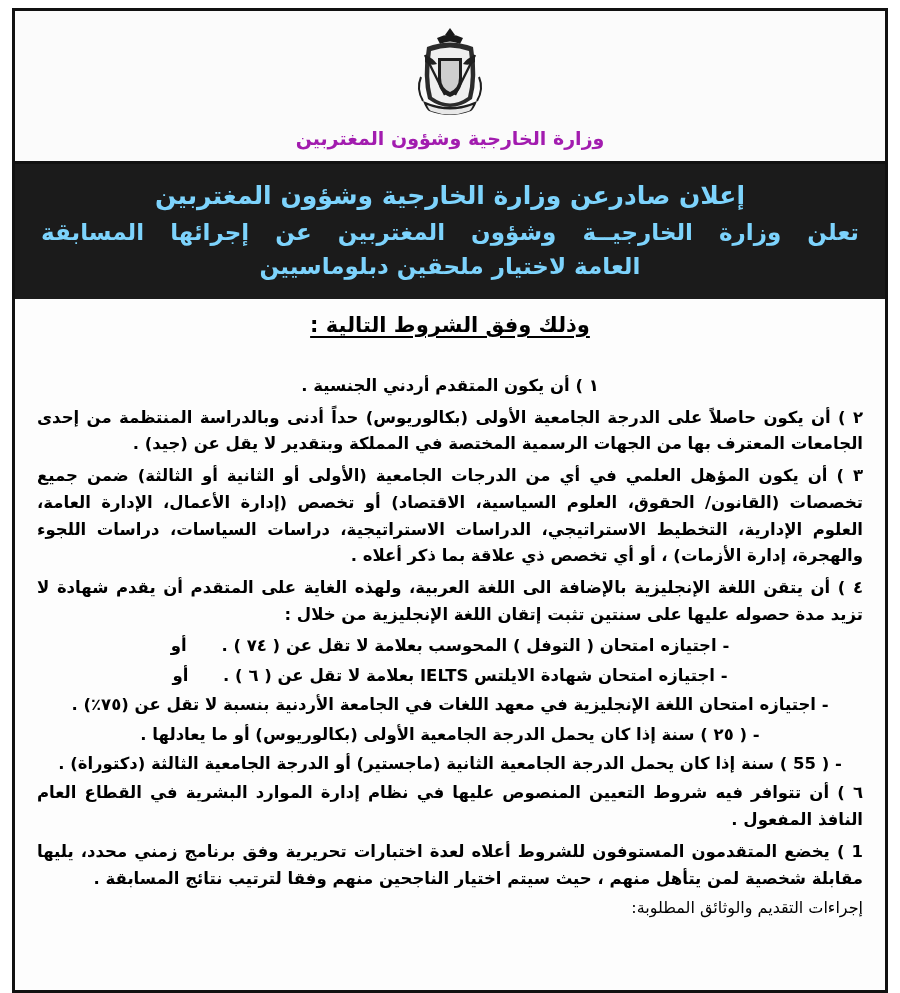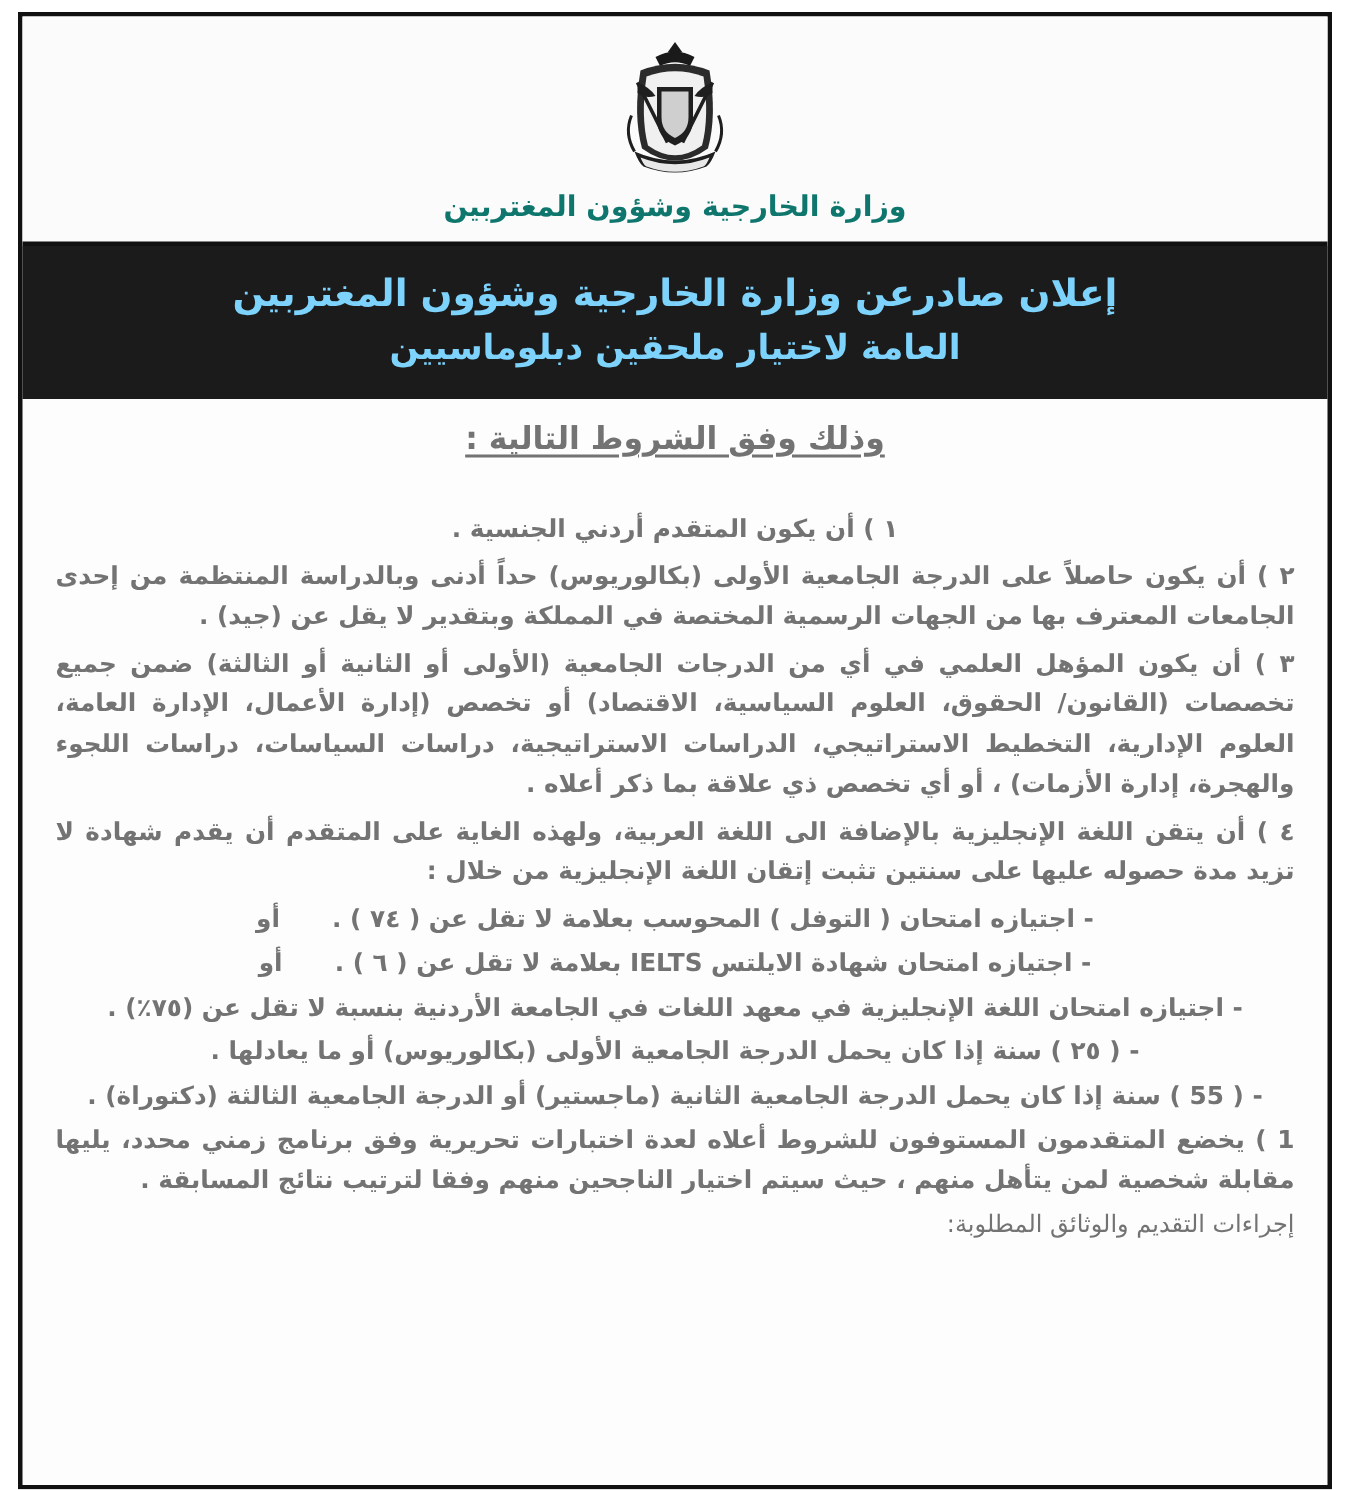--- a/index.html
+++ b/index.html
@@ -38,21 +38,21 @@
   }
   .emblem {
     width: 86px;
     height: 96px;
     margin: 0 auto 6px auto;
     position: relative;
   }
   .ministry-name {
     font-size: 19px;
     font-weight: bold;
-    color: #0f766e;
+    color: #a21caf;
     letter-spacing: 0px;
     direction: rtl;
     margin-bottom: 4px;
   }
   
   .banner {
     background: #1b1b1b;
     color: #7dd3fc;
     padding: 14px 26px 16px 26px;
     text-align: center;
@@ -62,21 +62,21 @@
     font-weight: bold;
     line-height: 1.45;
   }
   .banner-line.l1 { font-size: 25px; margin-bottom: 2px; }
   .banner-line.l2 { font-size: 23px; text-align: justify; text-align-last: justify; }
   .banner-line.l3 { font-size: 23px; text-align: center; }
   
   .body {
     padding: 10px 22px 6px 22px;
     direction: rtl;
-    color: #737373;
+    color: #000000;
   }
   .conditions-title {
     text-align: center;
     font-size: 21px;
     font-weight: bold;
     margin: 4px 0 10px 0;
     text-decoration: underline;
     text-underline-offset: 4px;
   }
   .item {
@@ -142,20 +142,21 @@
 
           <path d="M14 52 q-5 12 2 24" stroke="#1f1f1f" stroke-width="2" fill="none"></path>
           <path d="M72 52 q5 12 -2 24" stroke="#1f1f1f" stroke-width="2" fill="none"></path>
         </svg>
       </div>
       <div class="ministry-name">وزارة الخارجية وشؤون المغتربين</div>
     </div>
 
     <div class="banner">
       <div class="banner-line l1">إعلان صادرعن وزارة الخارجية وشؤون المغتربين</div>
+      <div class="banner-line l2">تعلن وزارة الخارجيــة وشؤون المغتربين عن إجرائها المسابقة</div>
       <div class="banner-line l3">العامة لاختيار ملحقين دبلوماسيين</div>
     </div>
 
     <div class="body">
       <div class="conditions-title">وذلك وفق الشروط التالية :</div>
 
       <div class="item center">١ ) أن يكون المتقدم أردني الجنسية .</div>
       <div class="item">٢ ) أن يكون حاصلاً على الدرجة الجامعية الأولى (بكالوريوس) حداً أدنى  وبالدراسة المنتظمة من إحدى الجامعات المعترف بها من الجهات الرسمية المختصة في المملكة وبتقدير لا يقل عن (جيد) .</div>
       <div class="item">٣ ) أن يكون المؤهل العلمي في أي من الدرجات الجامعية (الأولى أو الثانية أو الثالثة) ضمن جميع تخصصات (القانون/ الحقوق، العلوم السياسية، الاقتصاد) أو تخصص (إدارة الأعمال، الإدارة العامة، العلوم الإدارية، التخطيط الاستراتيجي، الدراسات الاستراتيجية، دراسات السياسات، دراسات اللجوء والهجرة، إدارة الأزمات) ، أو أي تخصص ذي علاقة بما ذكر أعلاه .</div>
       <div class="item">٤ ) أن يتقن اللغة الإنجليزية بالإضافة الى اللغة العربية، ولهذه الغاية على المتقدم أن يقدم شهادة لا تزيد مدة حصوله عليها على سنتين تثبت إتقان اللغة الإنجليزية من خلال :</div>
@@ -168,19 +169,20 @@
         <span>- اجتيازه امتحان شهادة الايلتس IELTS بعلامة لا تقل عن ( ٦ ) .</span>
         <span class="or">أو</span>
       </div>
       <div class="sub">
         <span>- اجتيازه امتحان اللغة الإنجليزية في معهد اللغات في الجامعة الأردنية بنسبة لا تقل عن (٧٥٪) .</span>
       </div>
 
       <div class="sub">- ( ٢٥ ) سنة إذا كان يحمل الدرجة الجامعية الأولى (بكالوريوس) أو ما يعادلها .</div>
       <div class="sub">- ( 55 ) سنة إذا كان يحمل الدرجة الجامعية الثانية (ماجستير) أو الدرجة الجامعية الثالثة (دكتوراة) .</div>
 
+      <div class="item">٦ ) أن تتوافر فيه شروط التعيين المنصوص عليها في نظام إدارة الموارد البشرية في القطاع العام النافذ المفعول .</div>
       <div class="item">1 ) يخضع المتقدمون المستوفون للشروط أعلاه لعدة اختبارات تحريرية وفق برنامج زمني محدد، يليها مقابلة شخصية لمن يتأهل منهم ، حيث سيتم اختيار الناجحين منهم وفقا لترتيب نتائج المسابقة .</div>
 
       <div class="footnote">إجراءات التقديم والوثائق المطلوبة:</div>
     </div>
 
   </div>
 </div>
 
 </body></html>

